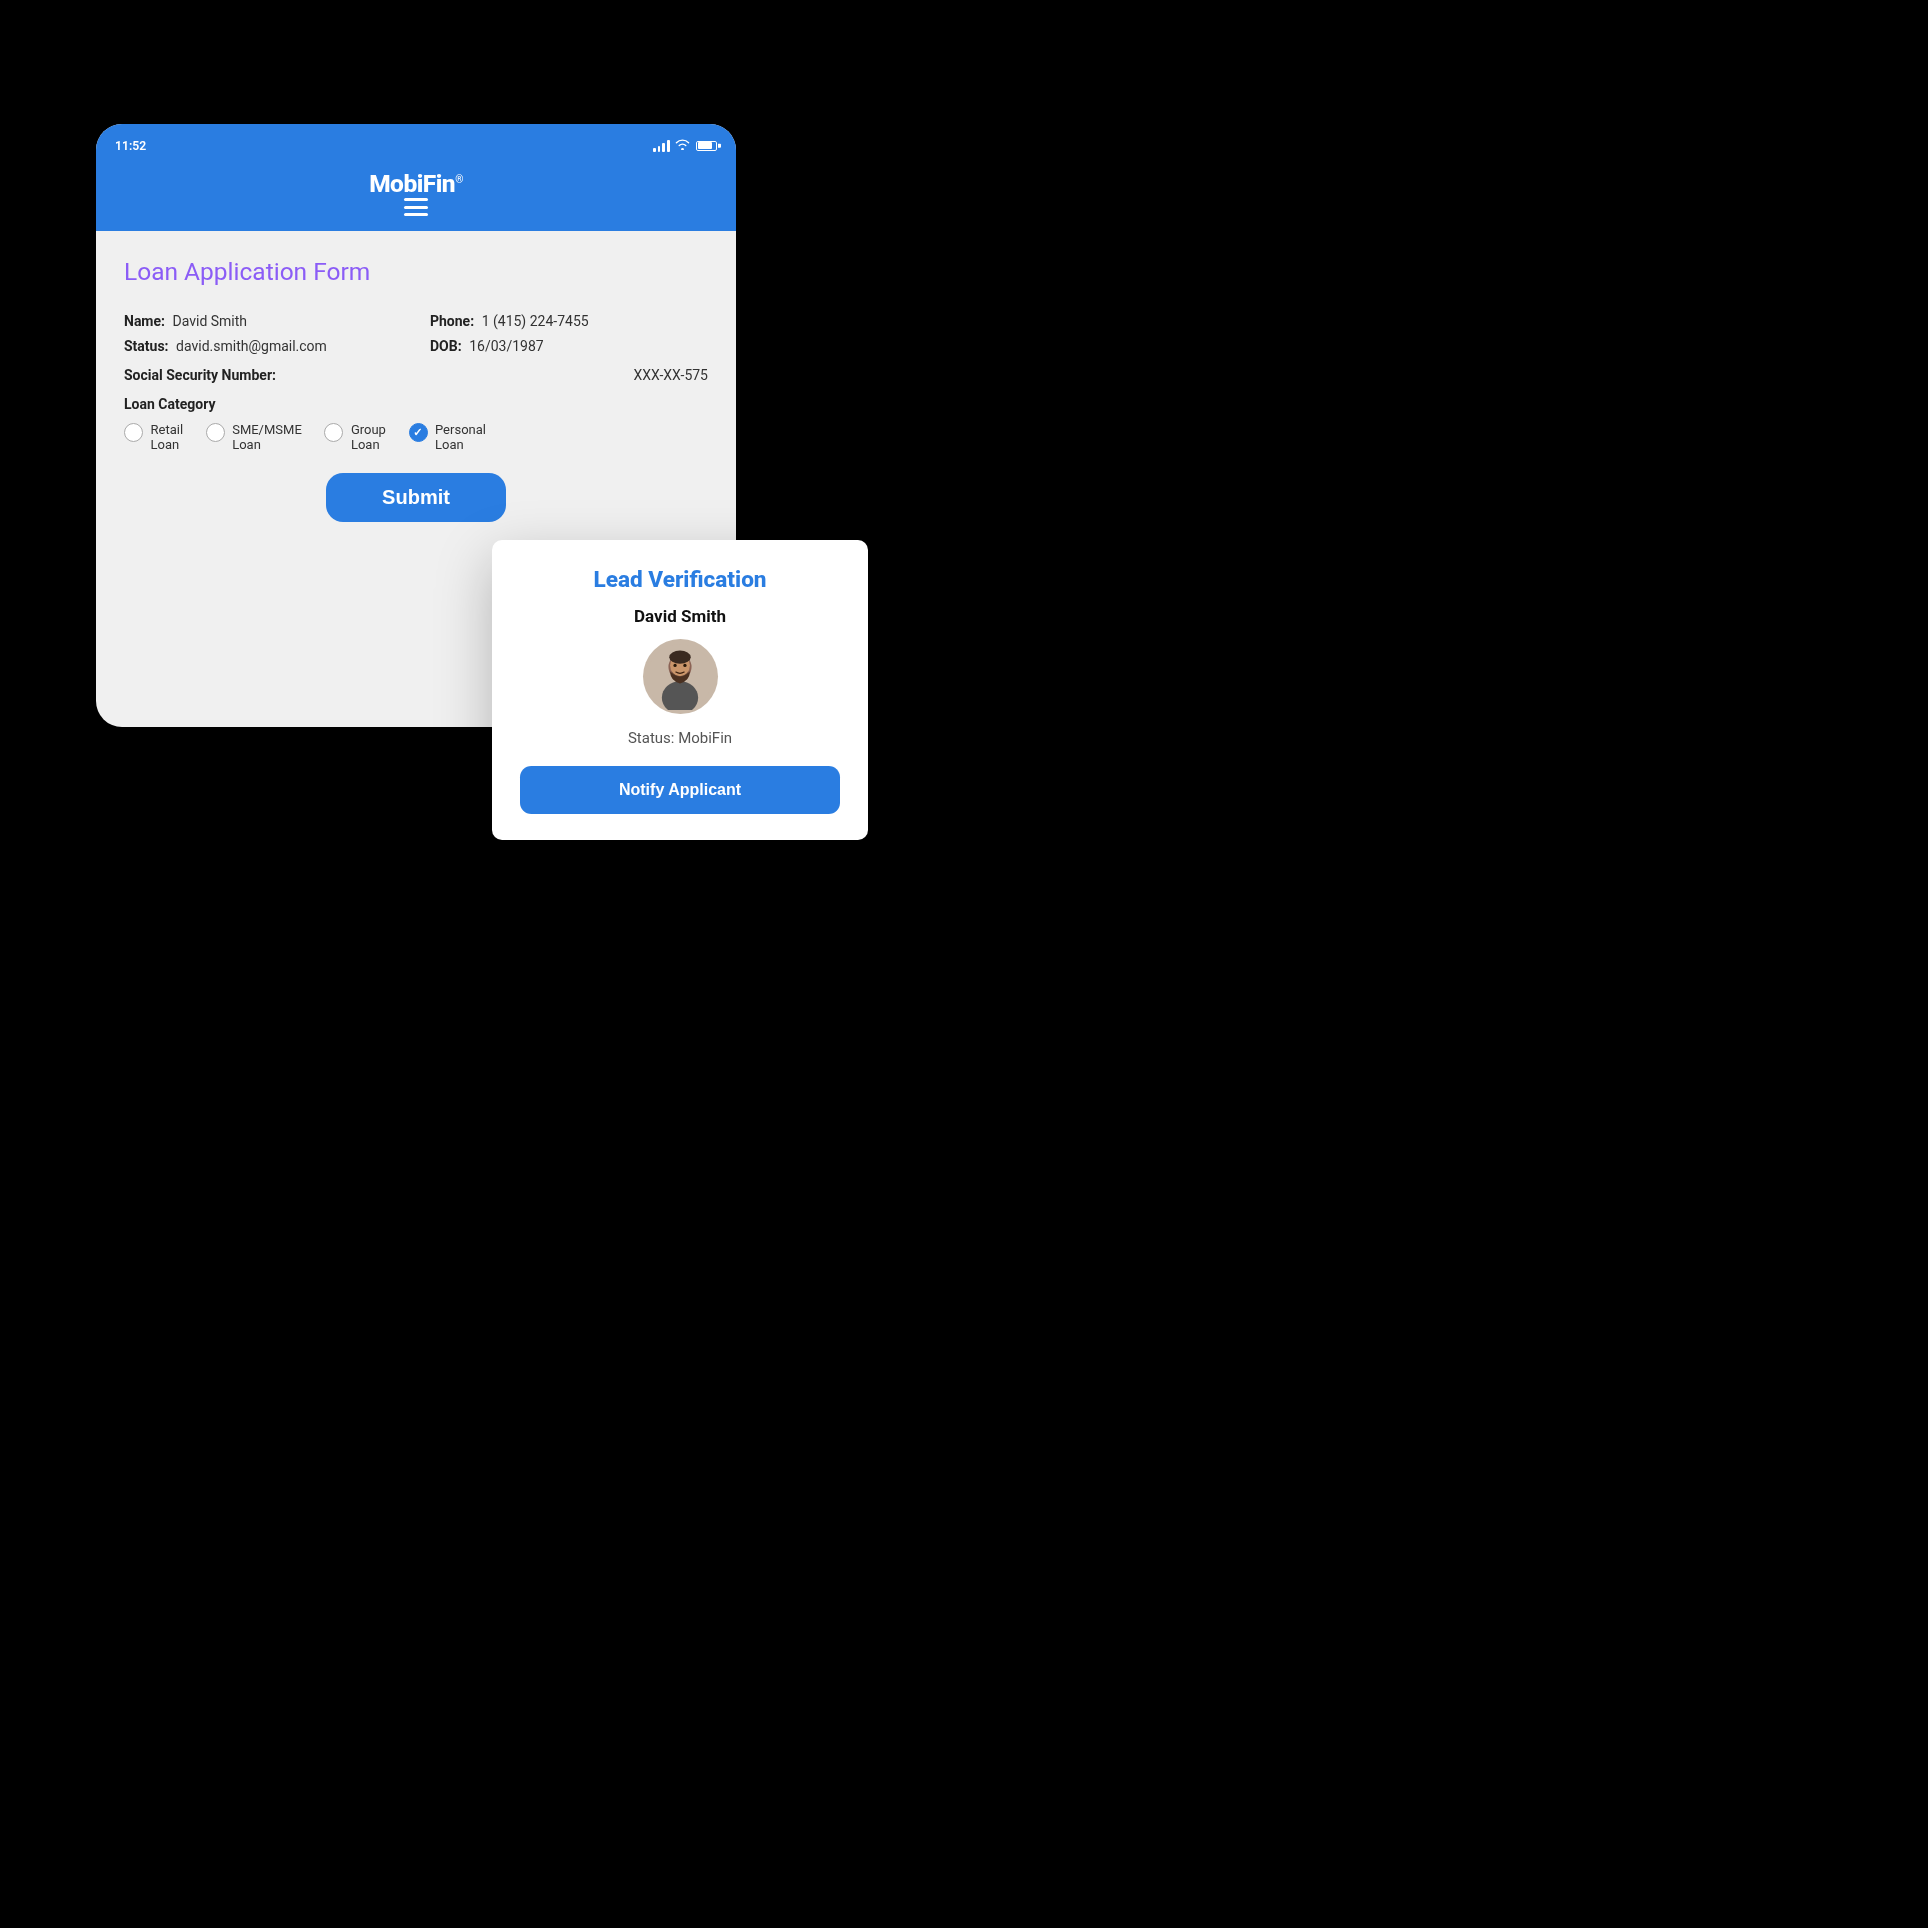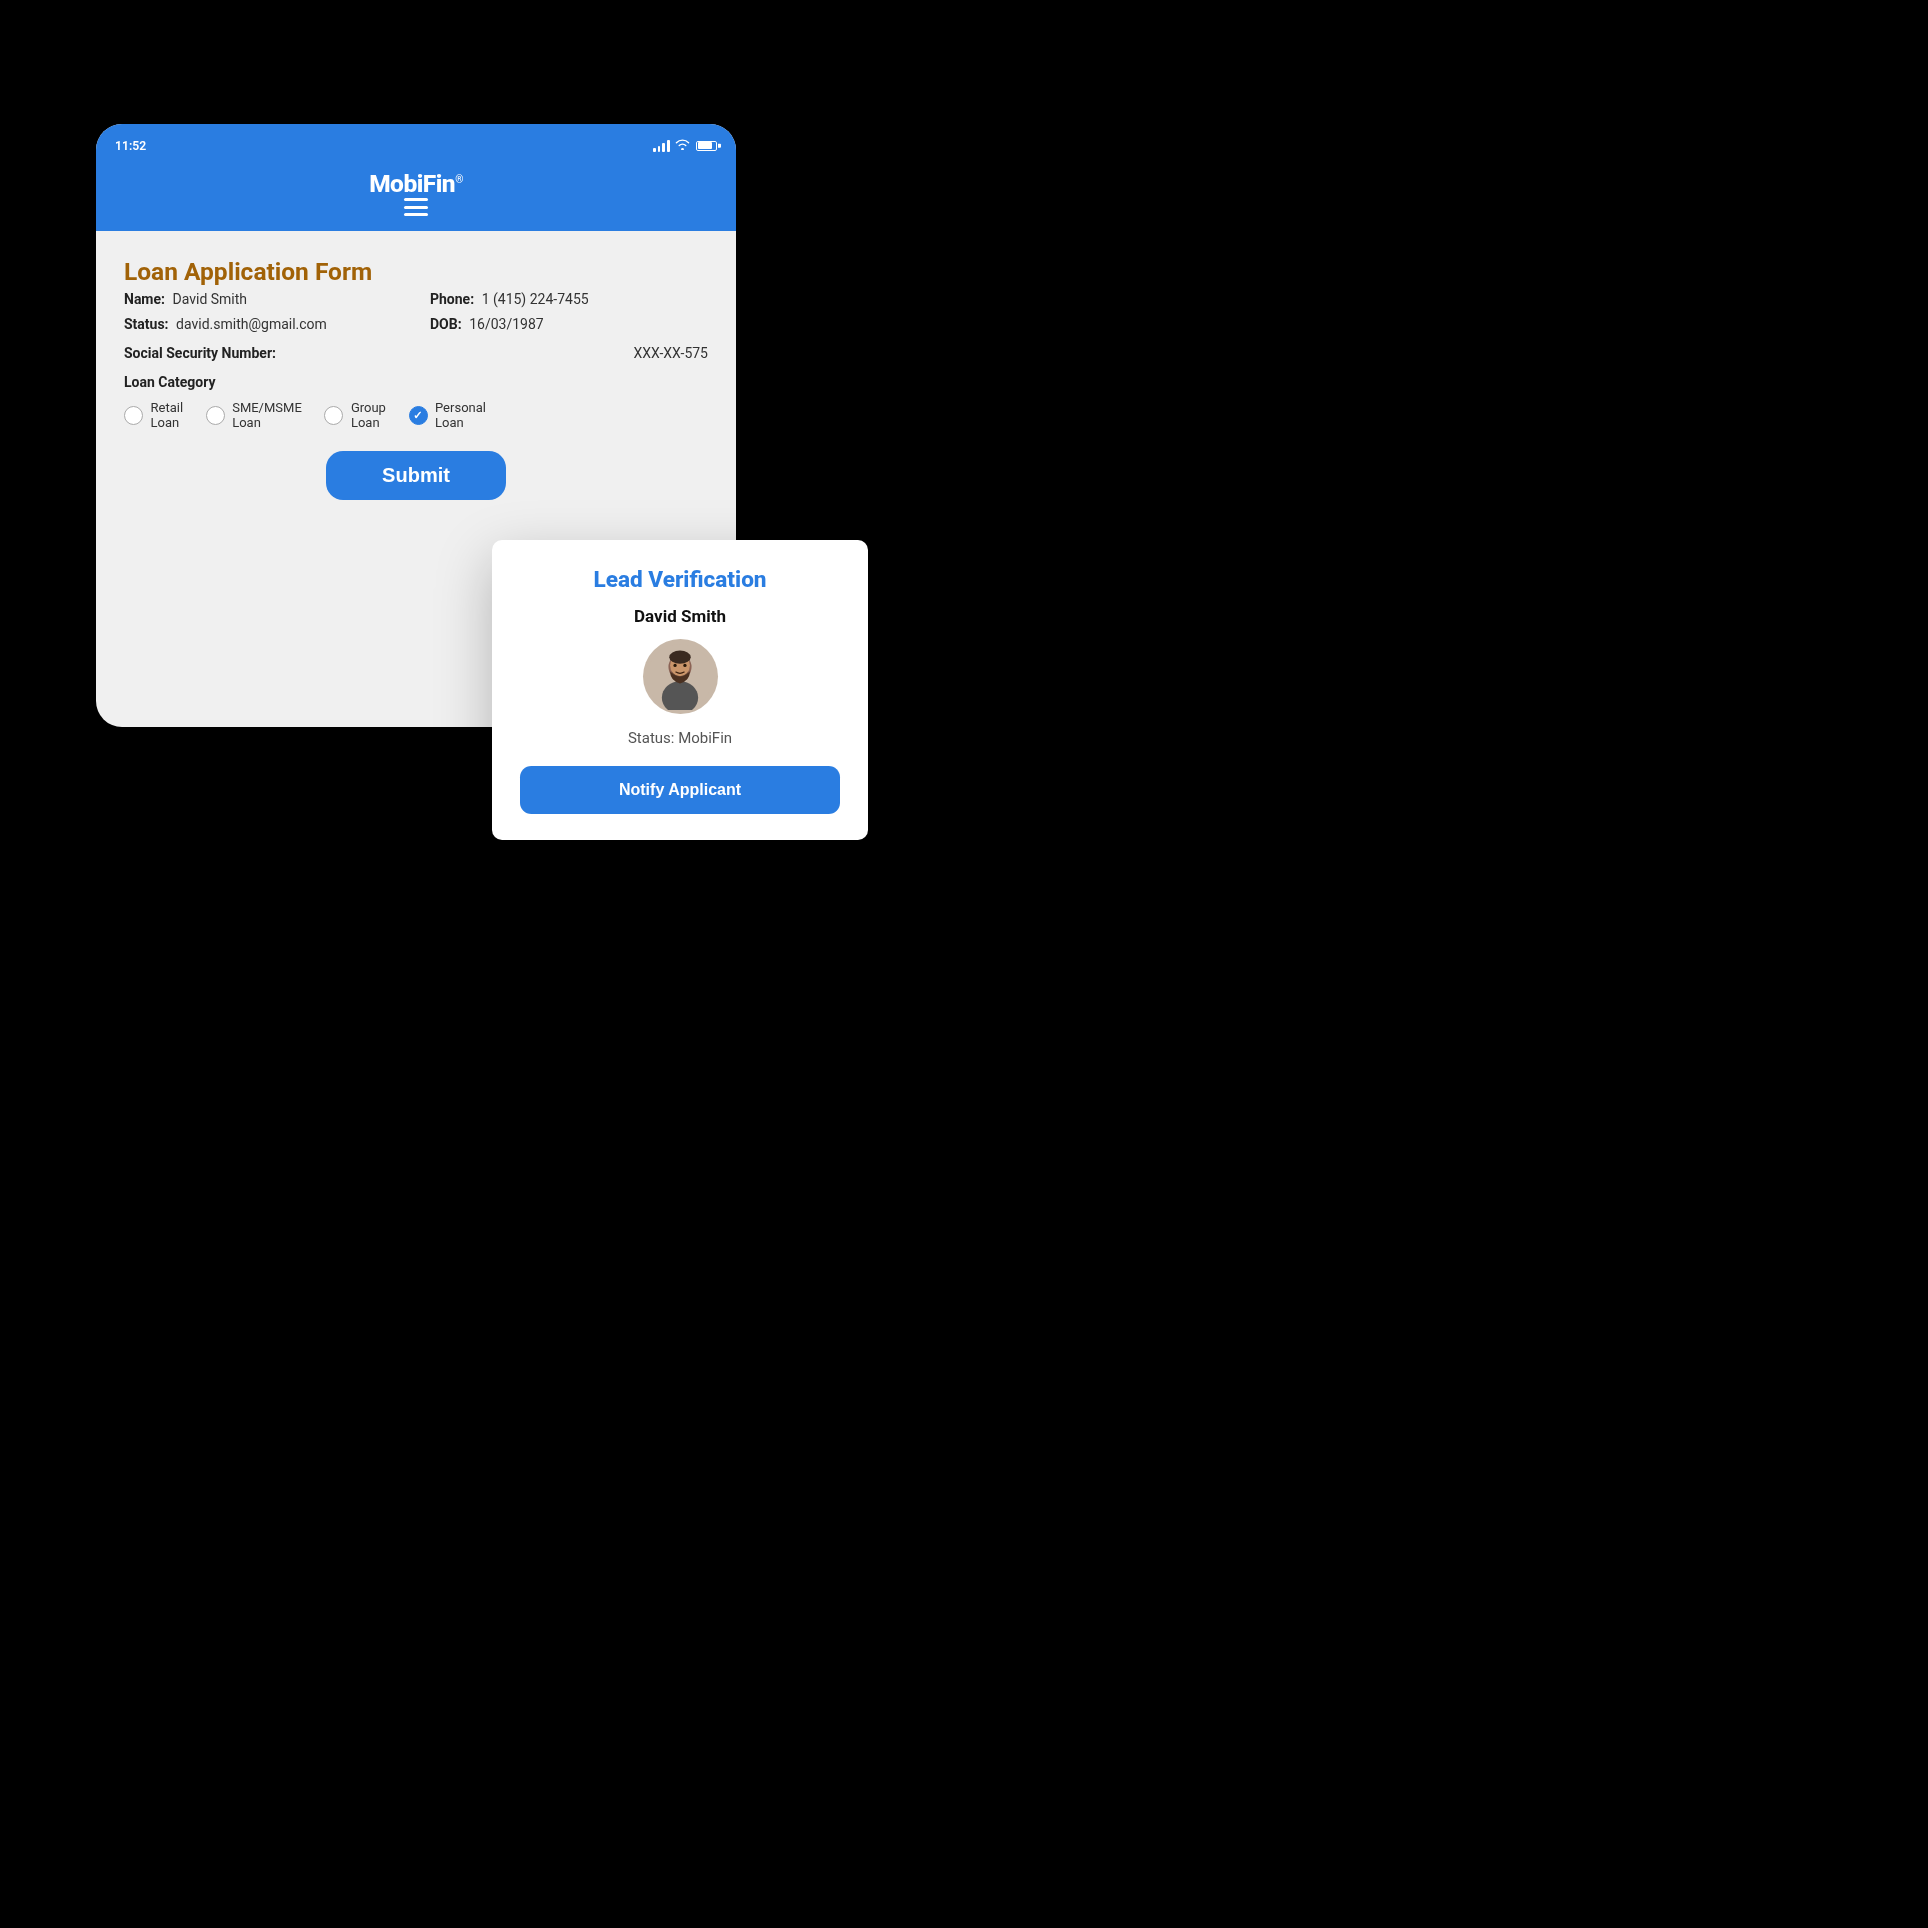--- a/index.html
+++ b/index.html
@@ -141,24 +141,24 @@
       border-radius: 1.9px;
     }
 
     
     .form-content {
       background: #f0f0f0;
       padding: 26px 28px 22.6px 28px;
     }
 
     .form-title {
-      color: #a16207;
+      color: #8b5cf6;
       font-size: 24.5px;
-      font-weight: 700;
-      margin-bottom: 5px;
+      font-weight: 400;
+      margin-bottom: 27px;
     }
 
     .form-fields {
       display: grid;
       grid-template-columns: 1fr 1fr;
       gap: 9.4px 28px;
       margin-bottom: 13px;
     }
 
     .field-row {
@@ -195,21 +195,21 @@
     }
 
     .loan-options {
       display: flex;
       gap: 22.6px;
       margin-bottom: 21px;
     }
 
     .loan-option {
       display: flex;
-      align-items: center;
+      align-items: flex-start;
       gap: 7.5px;
       font-size: 13px;
       color: #333;
     }
 
     .radio-circle {
       width: 19px;
       height: 19px;
       border-radius: 50%;
       border: 1.9px solid #aaa;

